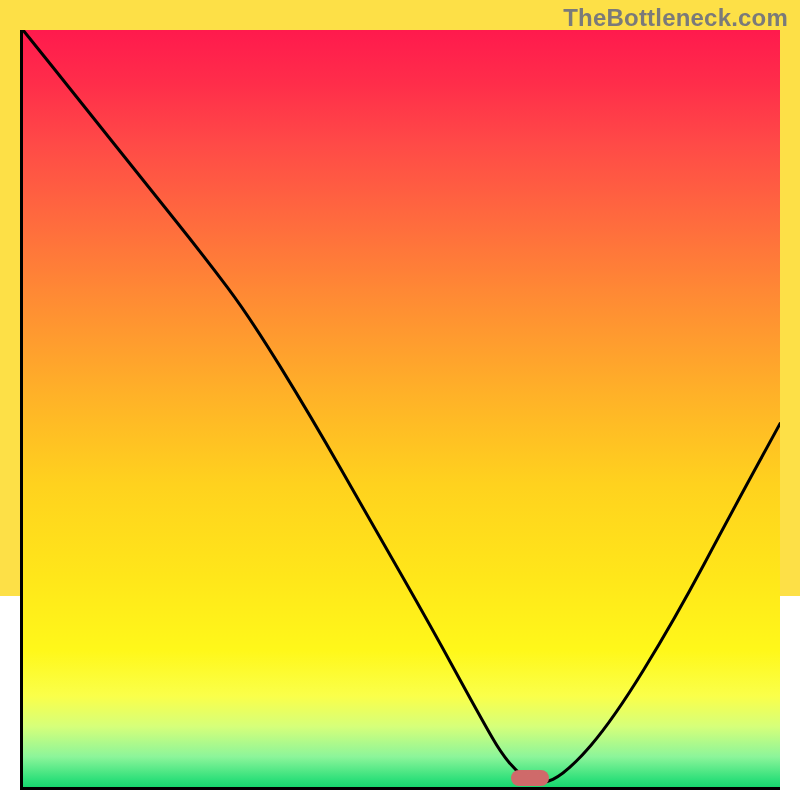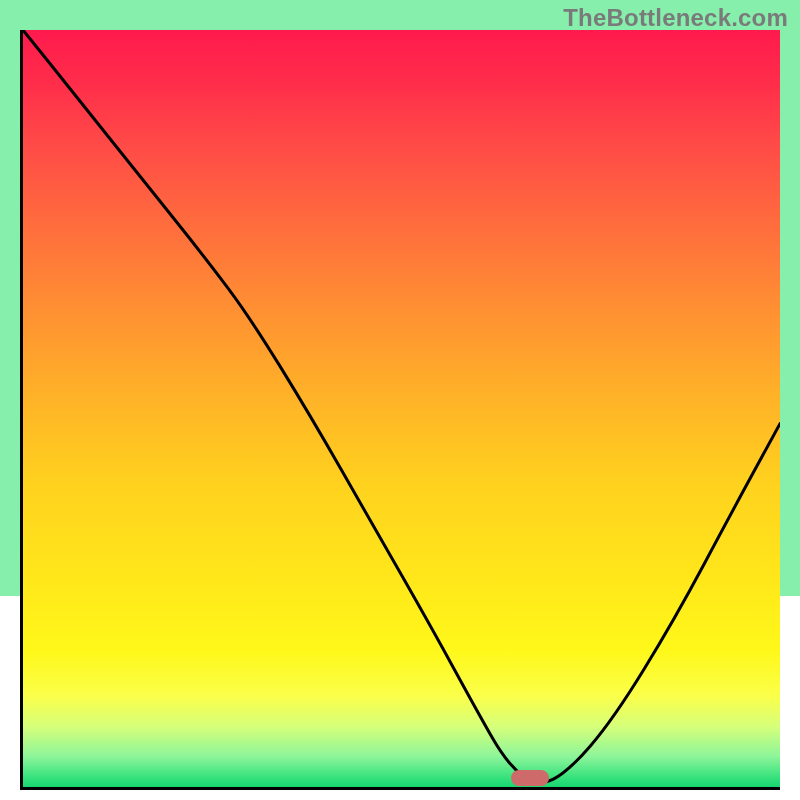--- a/index.html
+++ b/index.html
@@ -7,21 +7,21 @@
     padding: 0;
     width: 800px;
     height: 800px;
     background: #ffffff;
     overflow: hidden;
   }
   .frame {
     position: relative;
     width: 800px;
     height: 596px;
-    background: #86efac;
+    background: #fde047;
   }
   .watermark {
     position: absolute;
     top: 4px;
     right: 12px;
     font-family: Arial, Helvetica, sans-serif;
     font-size: 24px;
     font-weight: 600;
     color: #7a7a7a;
     letter-spacing: 0.2px;

